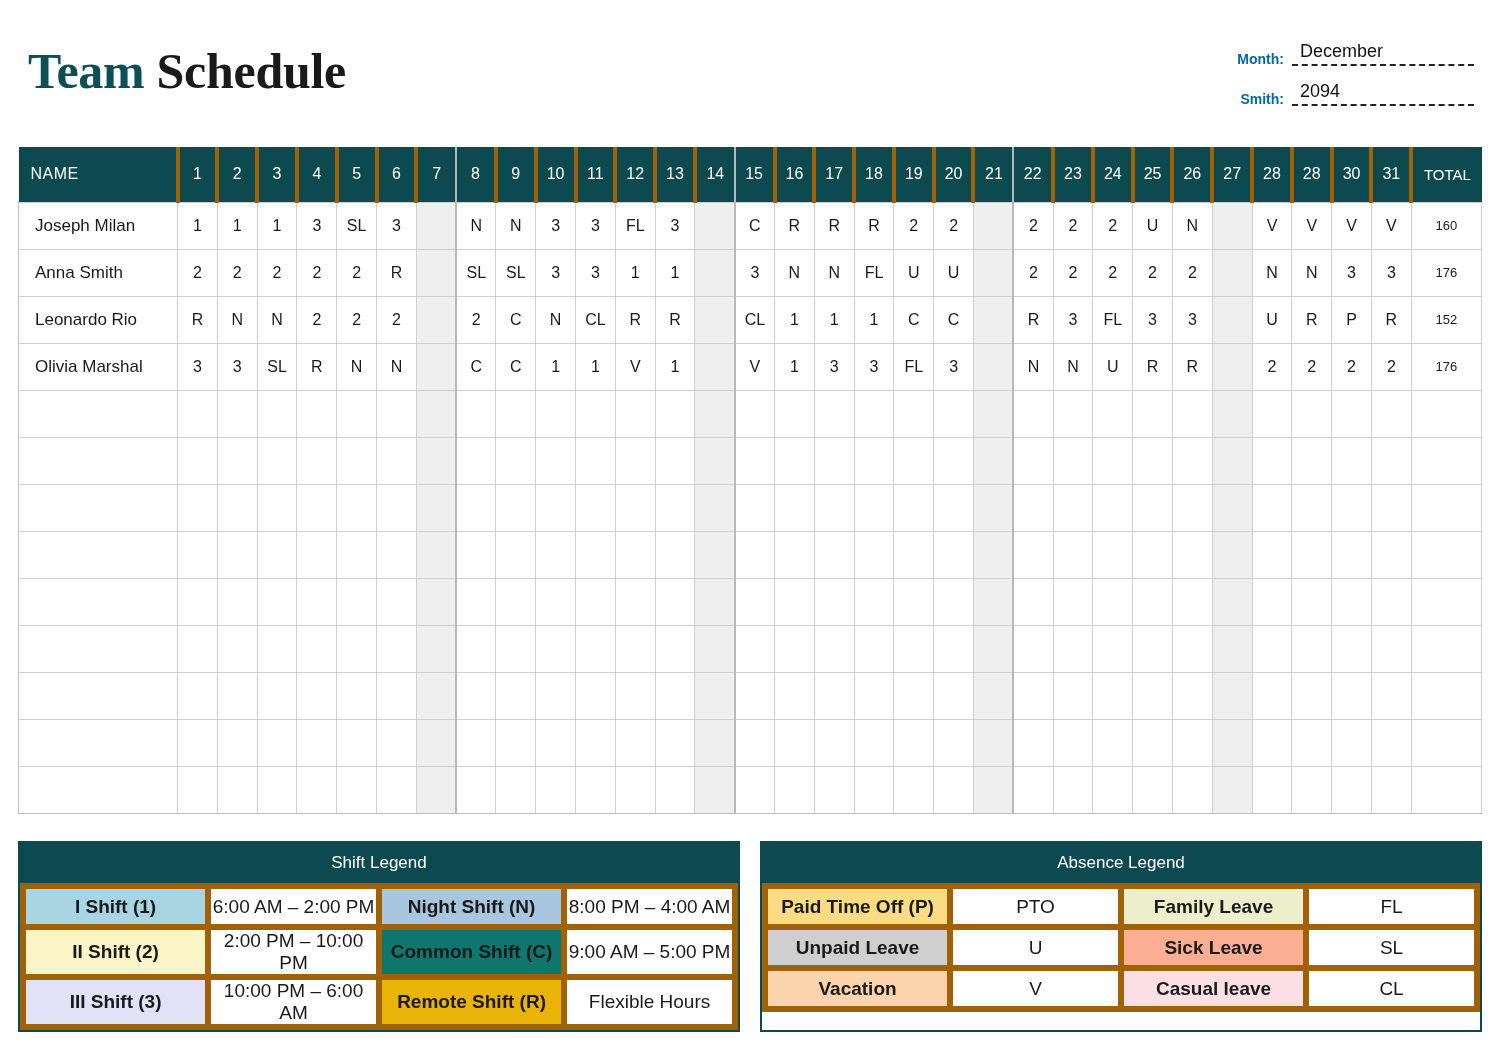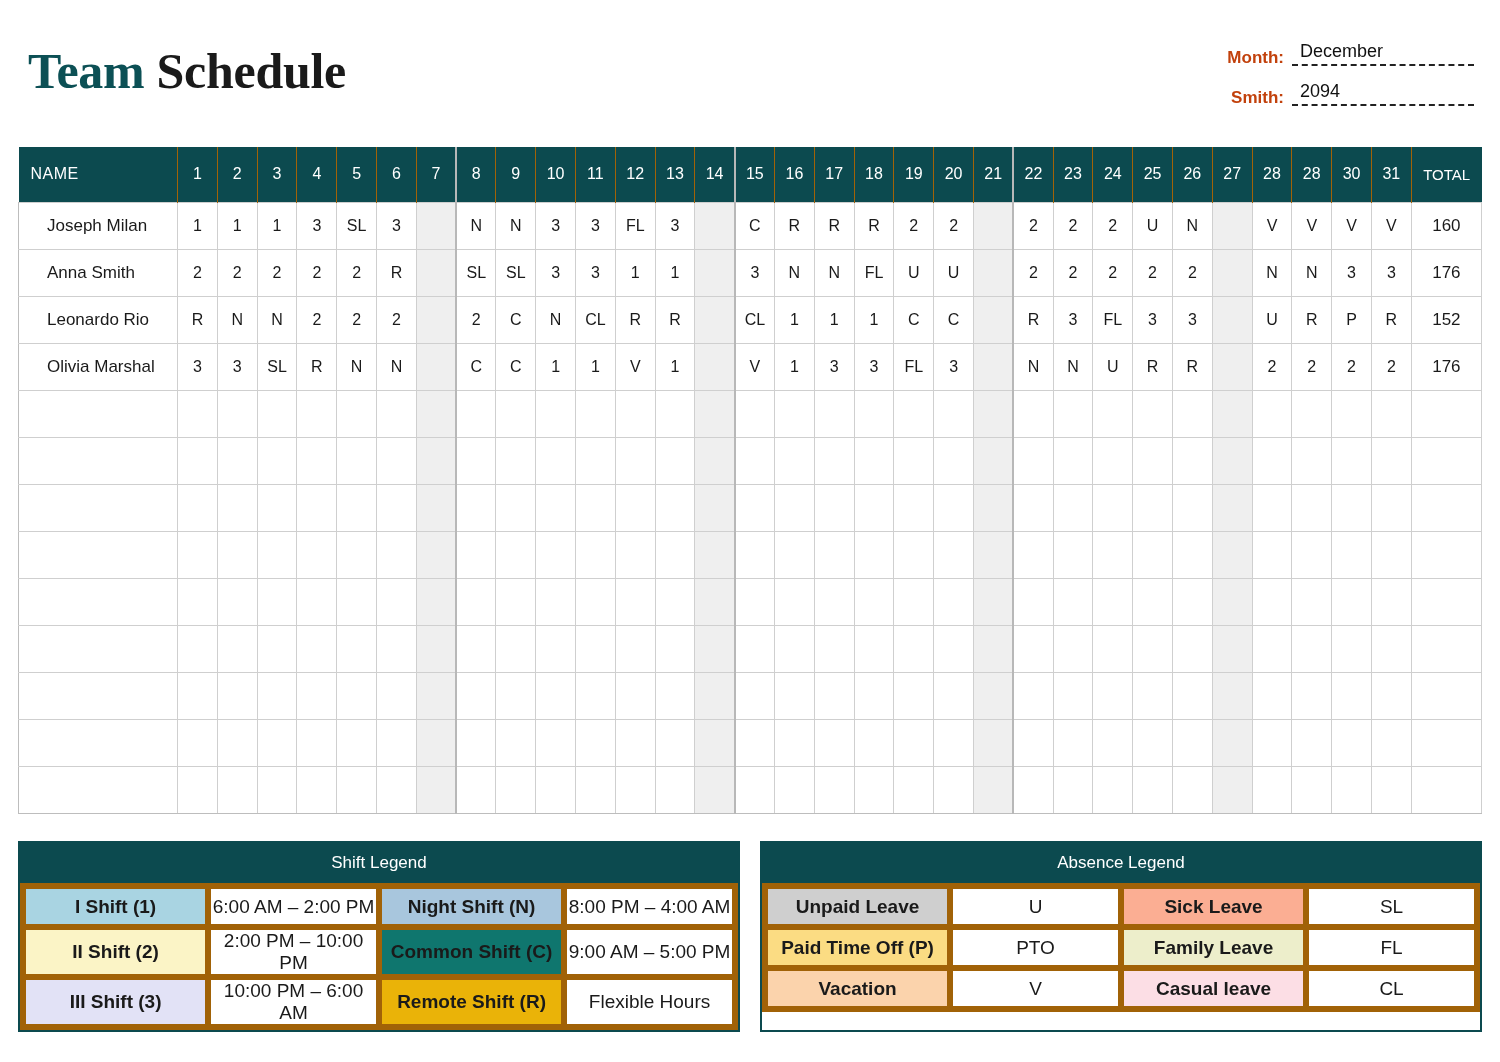--- a/index.html
+++ b/index.html
@@ -18,21 +18,21 @@
     font-family: "Liberation Serif", serif;
     font-size: 50px; font-weight: bold; letter-spacing: -0.3px;
     white-space: nowrap;
   }
   .title .t-accent { color: #0c5055; }
   .title .t-plain  { color: #1a1a1a; }
 
   .meta { position: absolute; right: 26px; top: 42px; width: 300px; }
   .meta-row { display: flex; align-items: flex-end; justify-content: flex-end; margin-bottom: 16px; }
   .meta-label {
-    font-size: 17px; font-weight: bold; color: #c2410c;
+    font-size: 14px; font-weight: bold; color: #0369a1;
     margin-right: 8px; white-space: nowrap; line-height: 1;
   }
   .meta-value {
     width: 182px; font-size: 18px; color: #111; line-height: 1;
     padding: 0 0 4px 8px;
     border-bottom: 2px dashed #222;
   }
 
   
   .sched {
@@ -42,35 +42,35 @@
     table-layout: fixed;
   }
   .sched col.c-name  { width: 155px; }
   .sched col.c-day   { width: 38.8px; }
   .sched col.c-total { width: 68px; }
 
   .sched thead th {
     background: #0c4a4f; color: #ffffff;
     font-size: 16px; font-weight: normal;
     height: 55px; vertical-align: middle;
-    border-right: 1px solid #a16207;
+    border-right: 4px solid #a16207;
   }
   .sched thead th.h-name { text-align: left; padding-left: 12px; font-size: 16px; letter-spacing: 0.5px; }
   .sched thead th.h-total { font-size: 15px; border-right: none; margin-left: 28px; }
 
   .sched tbody td {
     height: 47px; text-align: center; vertical-align: middle;
     font-size: 16px; color: #1a1a1a;
     border: 1px solid #cfcfcf;
     background: #ffffff;
   }
   .sched tbody td.nm {
-    text-align: left; padding-left: 28px; font-size: 17px;
-  }
-  .sched tbody td.tot { font-size: 17px; }
+    text-align: left; padding-left: 16px; font-size: 17px;
+  }
+  .sched tbody td.tot { font-size: 13px; }
   .sched tbody td.wk  { background: #efefef; }
   
   .sched td.sep-r, .sched th.sep-r { border-right: 2px solid #b8b8b8 !important; }
   .sched tbody tr td:first-child { border-left: 1px solid #bdbdbd; }
   .sched tbody tr:last-child td { border-bottom: 1px solid #bdbdbd; }
 
   
   .s1   { background: #a9d4e2; }  
   .s2   { background: #fbf4c6; }  
   .s3   { background: #e2e2f6; }  
@@ -702,30 +702,30 @@
       <div class="legend-title">Absence Legend</div>
       <table>
         <colgroup>
             <col class="c-lbl">
             <col class="c-val">
             <col class="c-lbl">
             <col class="c-val">
           </colgroup>
         <tbody id="absence-legend-body">
             <tr>
+              <td class="aP lbl">Paid Time Off (P)</td>
+              <td class="val">PTO</td>
+              <td class="aFL lbl">Family Leave</td>
+              <td class="val">FL</td>
+            </tr>
+            <tr>
               <td class="aU lbl">Unpaid Leave</td>
               <td class="val">U</td>
               <td class="aSL lbl">Sick Leave</td>
               <td class="val">SL</td>
-            </tr>
-            <tr>
-              <td class="aP lbl">Paid Time Off (P)</td>
-              <td class="val">PTO</td>
-              <td class="aFL lbl">Family Leave</td>
-              <td class="val">FL</td>
             </tr>
             <tr>
               <td class="aV lbl">Vacation</td>
               <td class="val">V</td>
               <td class="aCL lbl">Casual leave</td>
               <td class="val">CL</td>
             </tr>
           </tbody>
       </table>
     </div>

